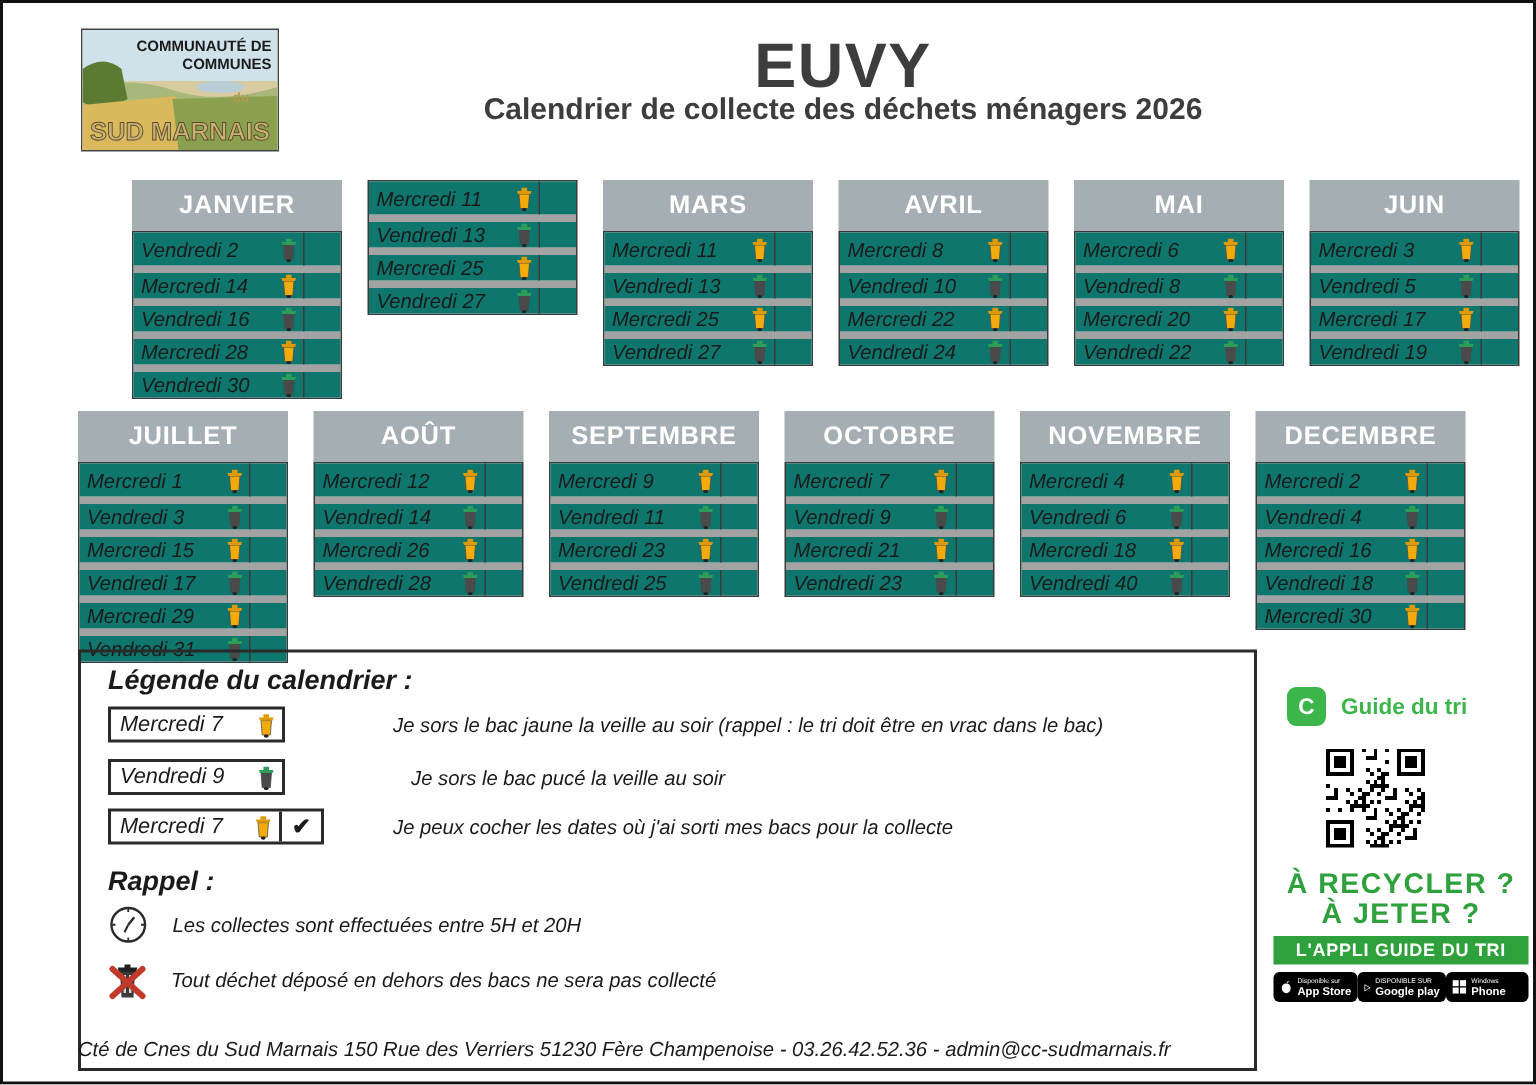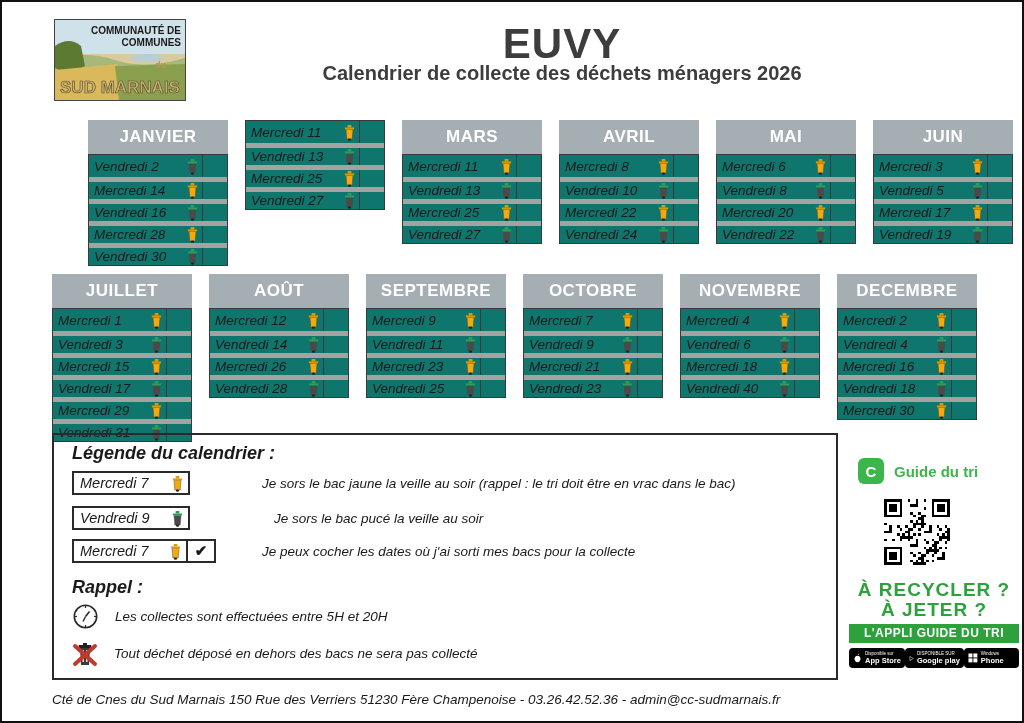--- a/index.html
+++ b/index.html
@@ -23,21 +23,21 @@
                 font-size:17px;line-height:34px;text-align:center;letter-spacing:.5px;}
   .month-body{border:1px solid #3a3a3a;}
   .mrow{display:flex;height:22px;box-sizing:border-box;background:#0f766e;justify-content:flex-end;}
   .mrow + .mrow{border-top:5px solid #a3a3a3;}
   .mdate{flex:1;display:flex;align-items:center;justify-content:space-between;
          padding:0 3px 0 5px;font-style:italic;font-size:13.5px;white-space:nowrap;}
   .mcheck{width:24px;border-left:1px solid #3a3a3a;}
   .bin{display:inline-flex;align-items:center;}
 
   
-  .legend-box{position:absolute;left:50px;top:431px;width:786px;height:247px;
+  .legend-box{position:absolute;left:50px;top:431px;width:786px;height:281px;
               border:2px solid #2a2a2a;box-sizing:border-box;}
   .legend-title{position:absolute;left:18px;top:8px;font-size:18px;font-weight:bold;font-style:italic;}
   .sample{position:absolute;left:18px;height:24px;border:2px solid #2a2a2a;box-sizing:border-box;
           display:flex;align-items:center;background:#fff;}
   .sample-label{flex:1;padding:0 4px 0 6px;font-style:italic;font-size:14.5px;white-space:nowrap;
                 display:flex;align-items:center;justify-content:space-between;}
   .sample-check{width:26px;align-self:stretch;border-left:2px solid #2a2a2a;
                 display:flex;align-items:center;justify-content:center;font-size:15px;font-weight:bold;}
   .legend-text{position:absolute;left:208px;font-style:italic;font-size:13.5px;white-space:nowrap;}
   .rappel-title{position:absolute;left:18px;top:142px;font-size:18px;font-weight:bold;font-style:italic;}

